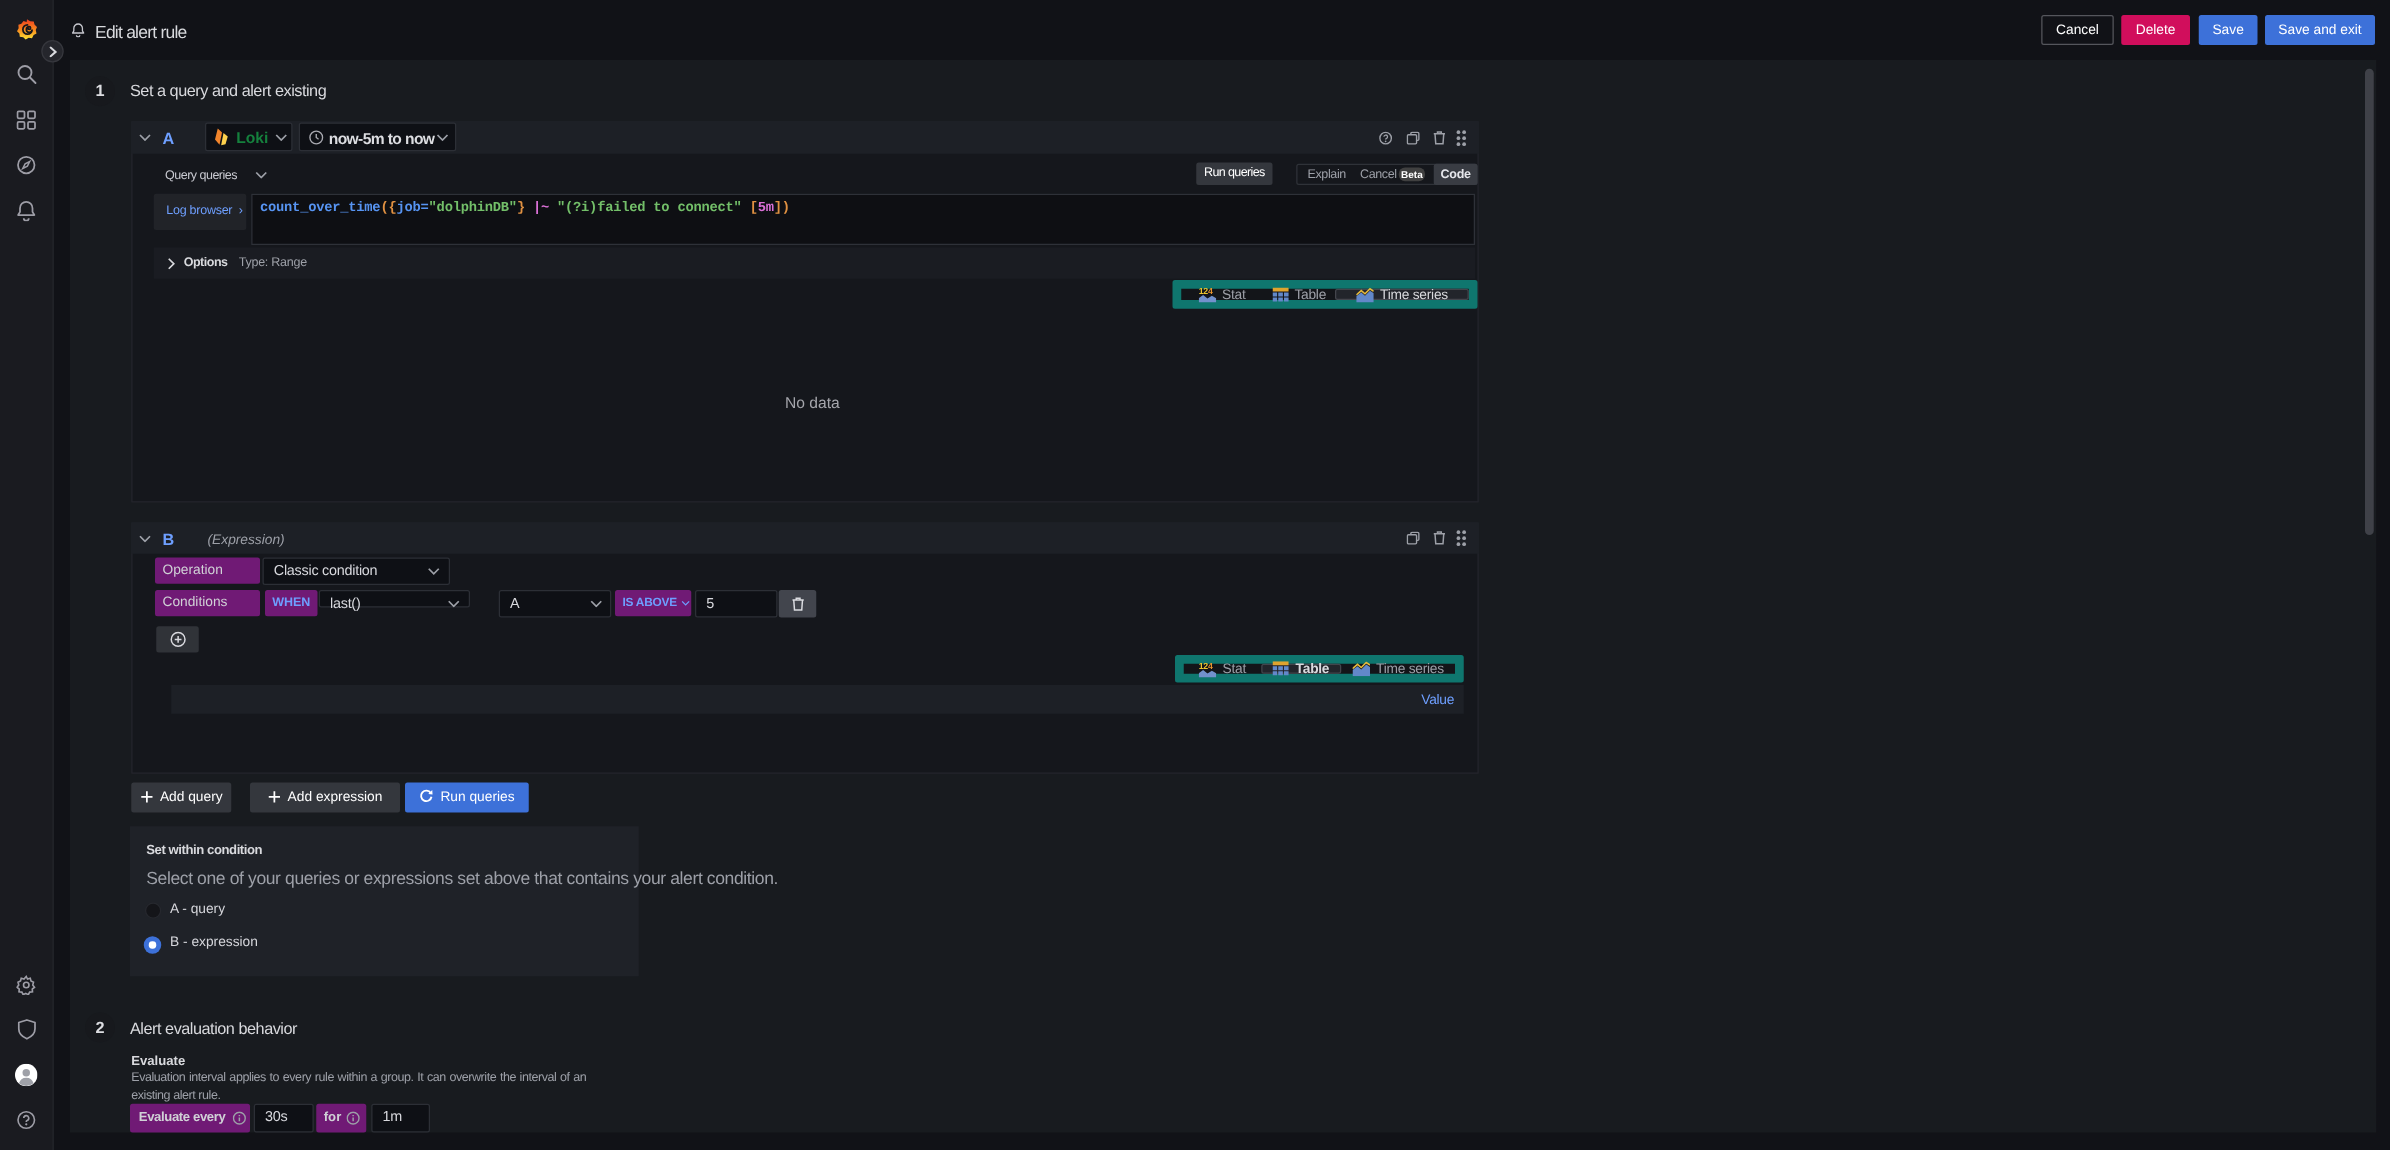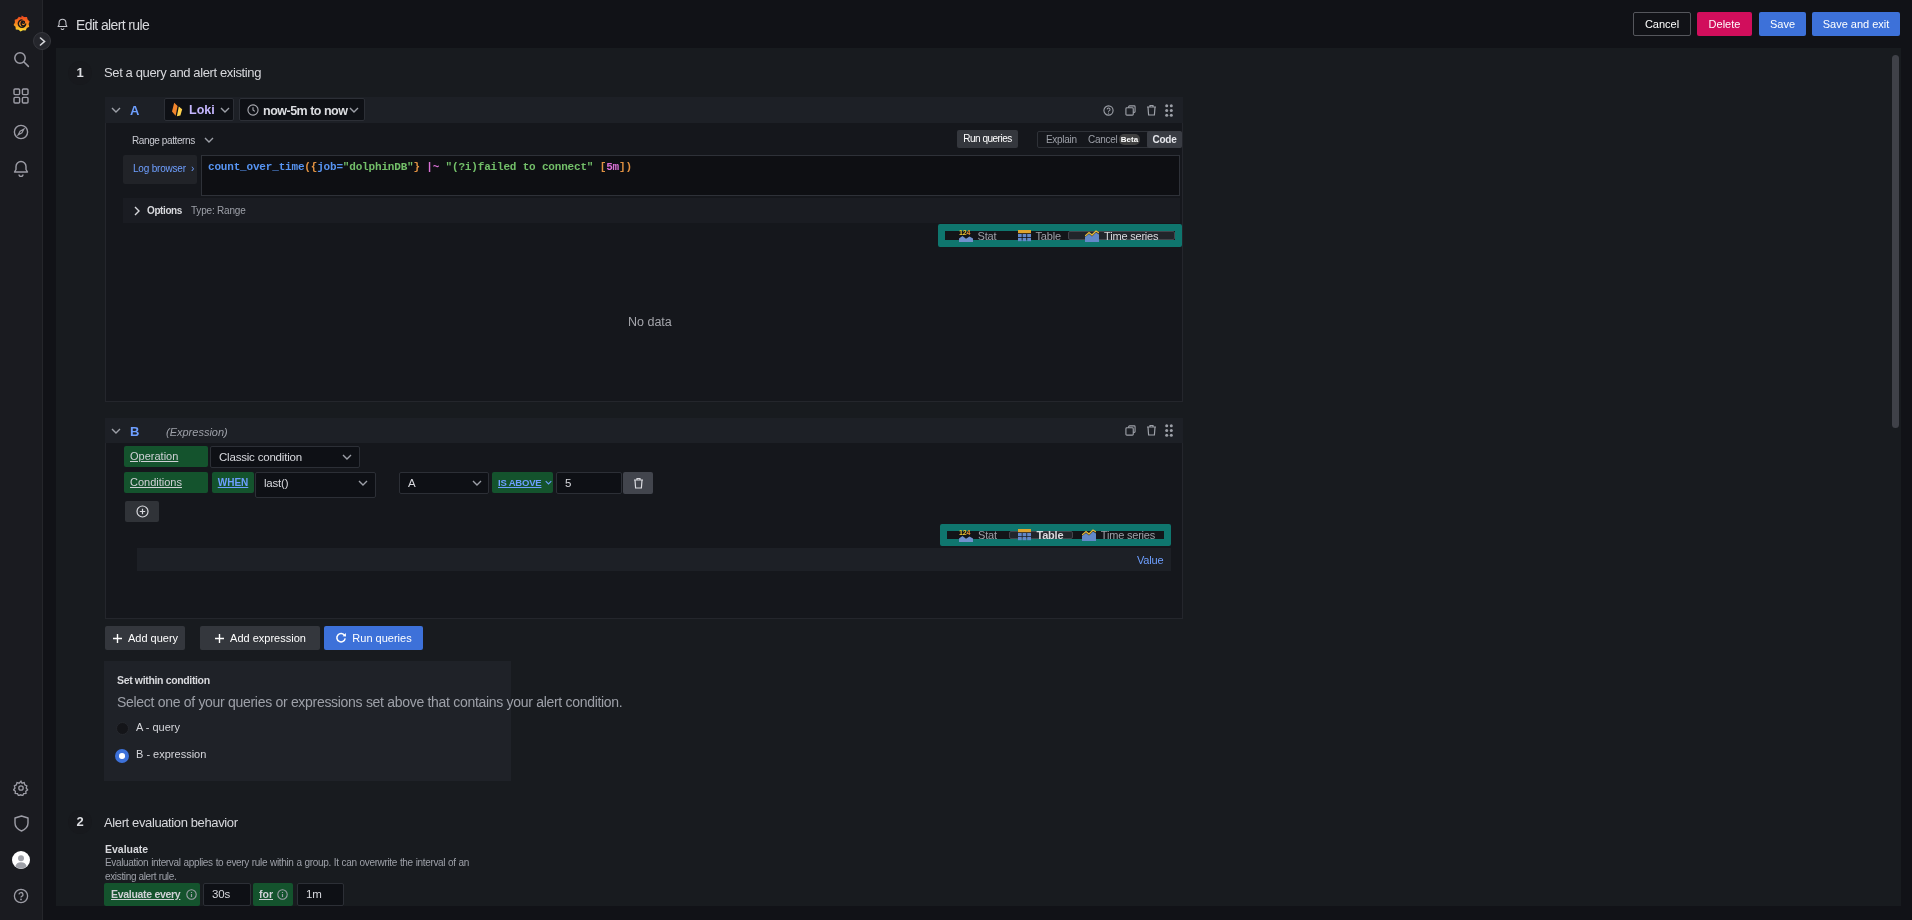--- a/index.html
+++ b/index.html
@@ -5,21 +5,21 @@
 * { margin:0; padding:0; box-sizing:border-box; }
 html,body { width:1912px; height:920px; background:#111217; font-family:"Liberation Sans",sans-serif; overflow:hidden; position:relative; color:#ccccdc; }
 .abs { position:absolute; }
 .sidebar { position:absolute; left:0; top:0; width:43px; height:920px; background:#1a1b20; border-right:1px solid #25262b; }
 .content { position:absolute; left:56px; top:48px; width:1845px; height:858px; background:#181b1f; }
 .stepnum { position:absolute; width:24px; height:24px; border-radius:50%; background:#17191d; color:#dcdde1; font-size:13px; font-weight:700; text-align:center; line-height:24px; }
 .steptitle { position:absolute; font-size:13px; letter-spacing:-0.38px; font-weight:500; color:#d8d9dd; }
 .panel { position:absolute; width:1078px; background:#15171c; border:1px solid #24262c; }
 .phead { position:absolute; width:1078px; height:26px; background:#1d2026; }
 .dkbox { position:absolute; background:#0e1015; border:1px solid #2c2f36; border-radius:2px; color:#d8d9de; font-size:11.5px; letter-spacing:-0.2px; }
-.lblbox { position:absolute; background:#14532d; border-radius:2px; color:#d0d1d6; font-size:11px; font-weight:500;text-decoration:underline; }
+.lblbox { position:absolute; background:#701a75; border-radius:2px; color:#d0d1d6; font-size:11px; font-weight:500; }
 .bluetxt { color:#6e9fff; }
 .graytxt { color:#9da0a8; }
 .btn { position:absolute; border-radius:2px; font-size:11px; font-weight:500; color:#fff; text-align:center; white-space:nowrap; }
 .btn-blue { background:#3d71d9; }
 .btn-red { background:#d10e5c; }
 .btn-gray { background:#34373d; }
 .btn-outline { background:transparent; border:1px solid #55565c; }
 .vizgroup { position:absolute; border:7px solid #0f766e; border-radius:2px; background:#131519; display:flex; }
 .vizitem { display:flex; align-items:center; justify-content:center; gap:5px; font-size:11px; letter-spacing:-0.2px; color:#9da0a8; white-space:nowrap; }
 .vizitem.sel { background:#22252b; border:1px solid #43454c; border-radius:2px; color:#d9dade; }
@@ -103,21 +103,21 @@
 <div class="phead" style="left:105px;top:97px;"></div>
 <svg class="ic" style="left:111px;top:107px;" width="10" height="6" viewBox="0 0 10 6">
     <path d="M1 1l4 4 4-4" stroke="#9da0a8" stroke-width="1.4" fill="none"></path>
   </svg>
 <div class="abs bluetxt" style="left:130px;top:103px;font-size:13px;font-weight:700;">A</div>
 <div class="dkbox" style="left:164px;top:98px;width:70px;height:23px;"></div>
 <svg class="ic" style="left:171px;top:102px;" width="12" height="15" viewBox="0 0 12 15">
     <path d="M3.2 0.8 L6.6 4.0 L4.6 13.8 L1.0 9.6 Z" fill="#f2852c"></path>
     <path d="M7.8 4.4 L11.2 7.2 L9.4 13.4 L5.9 14.2 Z" fill="#fdd14d"></path>
   </svg>
-<div class="abs" style="left:189px;top:103px;font-size:12.5px;color:#c4b5fd;font-weight:700;">Loki</div>
+<div class="abs" style="left:189px;top:103px;font-size:12.5px;color:#15803d;font-weight:700;">Loki</div>
 <svg class="ic" style="left:220px;top:107px;" width="10" height="6" viewBox="0 0 10 6">
     <path d="M1 1l4 4 4-4" stroke="#9da0a8" stroke-width="1.4" fill="none"></path>
   </svg>
 <div class="dkbox" style="left:239px;top:98px;width:126px;height:23px;"></div>
 <svg class="ic" style="left:247px;top:104px;" width="12" height="12" viewBox="0 0 13 13">
     <circle cx="6.5" cy="6.5" r="5.5" stroke="#a8a9b0" stroke-width="1.2" fill="none"></circle>
     <path d="M6.5 3.5 V6.5 L8.5 8" stroke="#a8a9b0" stroke-width="1.2" fill="none"></path>
   </svg>
 <div class="abs" style="left:263px;top:104px;font-size:12.5px;letter-spacing:-0.5px;color:#dcdde1;font-weight:600;">now-5m to now</div>
 <svg class="ic" style="left:349px;top:107px;" width="10" height="6" viewBox="0 0 10 6">
@@ -139,21 +139,21 @@
     <g fill="#9da0a8">
       <circle cx="1.7" cy="1.7" r="1.5"></circle>
       <circle cx="6.3" cy="1.7" r="1.5"></circle>
       <circle cx="1.7" cy="6.5" r="1.5"></circle>
       <circle cx="6.3" cy="6.5" r="1.5"></circle>
       <circle cx="1.7" cy="11.3" r="1.5"></circle>
       <circle cx="6.3" cy="11.3" r="1.5"></circle>
     </g>
   </svg>
 
-<div class="abs" style="left:132px;top:135px;font-size:10px;letter-spacing:-0.4px;color:#c9cad1;font-weight:500;">Range patterns</div>
+<div class="abs" style="left:132px;top:135px;font-size:10px;letter-spacing:-0.4px;color:#c9cad1;font-weight:500;">Query queries</div>
 <svg class="ic" style="left:204px;top:137px;" width="10" height="6" viewBox="0 0 10 6">
     <path d="M1 1l4 4 4-4" stroke="#9da0a8" stroke-width="1.4" fill="none"></path>
   </svg>
 <div class="btn btn-gray" style="left:957px;top:130px;width:61px;height:18px;line-height:18px;font-size:10px;letter-spacing:-0.5px;">Run queries</div>
 <div class="abs" style="left:1037px;top:131px;width:145px;height:17px;border:1px solid #2f3238;border-radius:2px;"></div>
 <div class="abs graytxt" style="left:1046px;top:134px;font-size:10px;letter-spacing:-0.3px;">Explain</div>
 <div class="abs graytxt" style="left:1088px;top:134px;font-size:10px;letter-spacing:-0.3px;">Cancel</div>
 <div class="abs" style="left:1119px;top:134px;width:21px;height:11px;background:#404040;border-radius:5px;color:#fff;font-size:8px;font-weight:700;text-align:center;line-height:11px;">Beta</div>
 <div class="abs" style="left:1147px;top:131px;width:35px;height:17px;background:#393c43;border-radius:2px;color:#e6e7ec;font-size:10px;font-weight:600;letter-spacing:-0.2px;text-align:center;line-height:17px;">Code</div>
 
@@ -227,21 +227,21 @@
   </svg>
 
 <div class="lblbox" style="left:124px;top:446px;width:84px;height:21px;line-height:21px;padding-left:6px;">Operation</div>
 <div class="dkbox" style="left:210px;top:446px;width:150px;height:22px;line-height:20px;padding-left:8px;">Classic condition</div>
 <svg class="ic" style="left:342px;top:454px;" width="10" height="6" viewBox="0 0 10 6">
     <path d="M1 1l4 4 4-4" stroke="#9da0a8" stroke-width="1.4" fill="none"></path>
   </svg>
 
 <div class="lblbox" style="left:124px;top:472px;width:84px;height:21px;line-height:21px;padding-left:6px;">Conditions</div>
 <div class="lblbox" style="left:212px;top:472px;width:42px;height:21px;line-height:21px;text-align:center;color:#6e9fff;font-size:10px;font-weight:700;">WHEN</div>
-<div class="dkbox" style="left:255px;top:472px;width:121px;height:26px;line-height:20px;padding-left:8px;">last()</div>
+<div class="dkbox" style="left:255px;top:472px;width:121px;height:14px;line-height:20px;padding-left:8px;">last()</div>
 <svg class="ic" style="left:358px;top:480px;" width="10" height="6" viewBox="0 0 10 6">
     <path d="M1 1l4 4 4-4" stroke="#9da0a8" stroke-width="1.4" fill="none"></path>
   </svg>
 <div class="lblbox" style="left:379px;top:472px;width:18px;height:21px;line-height:21px;text-align:right;color:#6e9fff;font-size:10px;font-weight:700;margin-left:37px;">OF</div>
 <div class="dkbox" style="left:399px;top:472px;width:90px;height:22px;line-height:20px;padding-left:8px;">A</div>
 <svg class="ic" style="left:472px;top:480px;" width="10" height="6" viewBox="0 0 10 6">
     <path d="M1 1l4 4 4-4" stroke="#9da0a8" stroke-width="1.4" fill="none"></path>
   </svg>
 <div class="lblbox" style="left:492px;top:472px;width:61px;height:21px;line-height:21px;padding-left:6px;color:#6e9fff;font-size:9.5px;letter-spacing:-0.2px;font-weight:700;">IS ABOVE</div>
 <svg class="ic" style="left:545px;top:480px;" width="7" height="5" viewBox="0 0 10 6">

